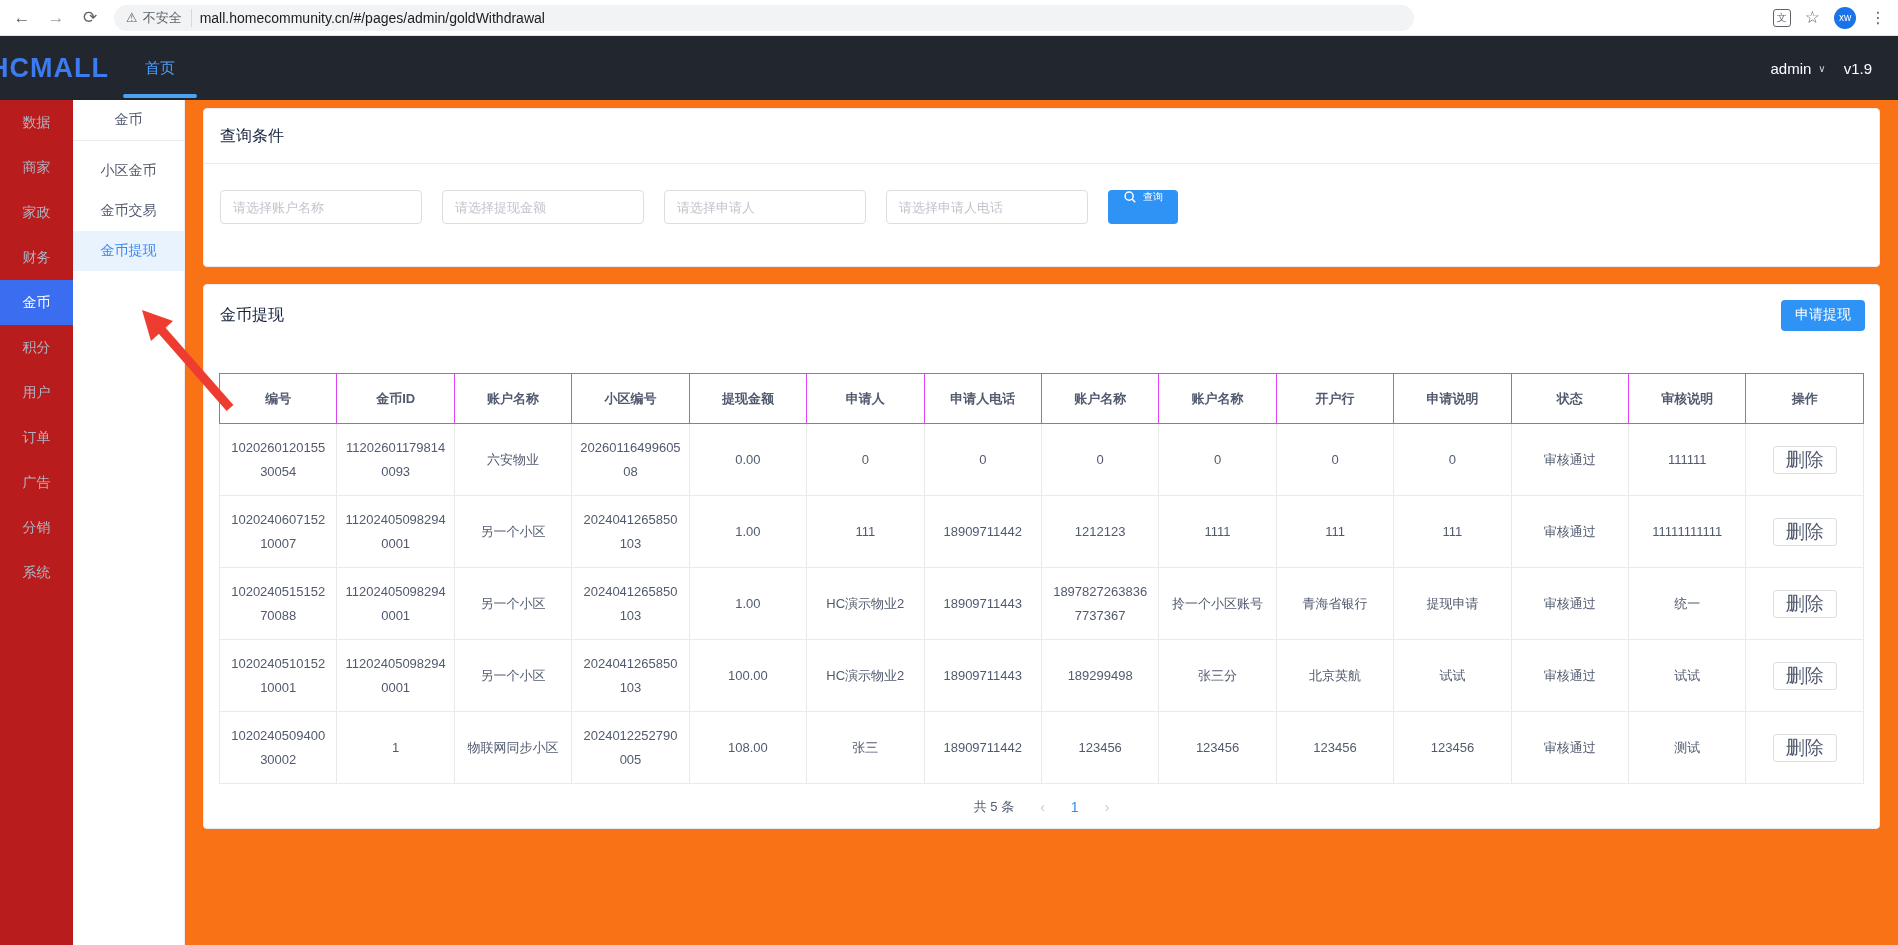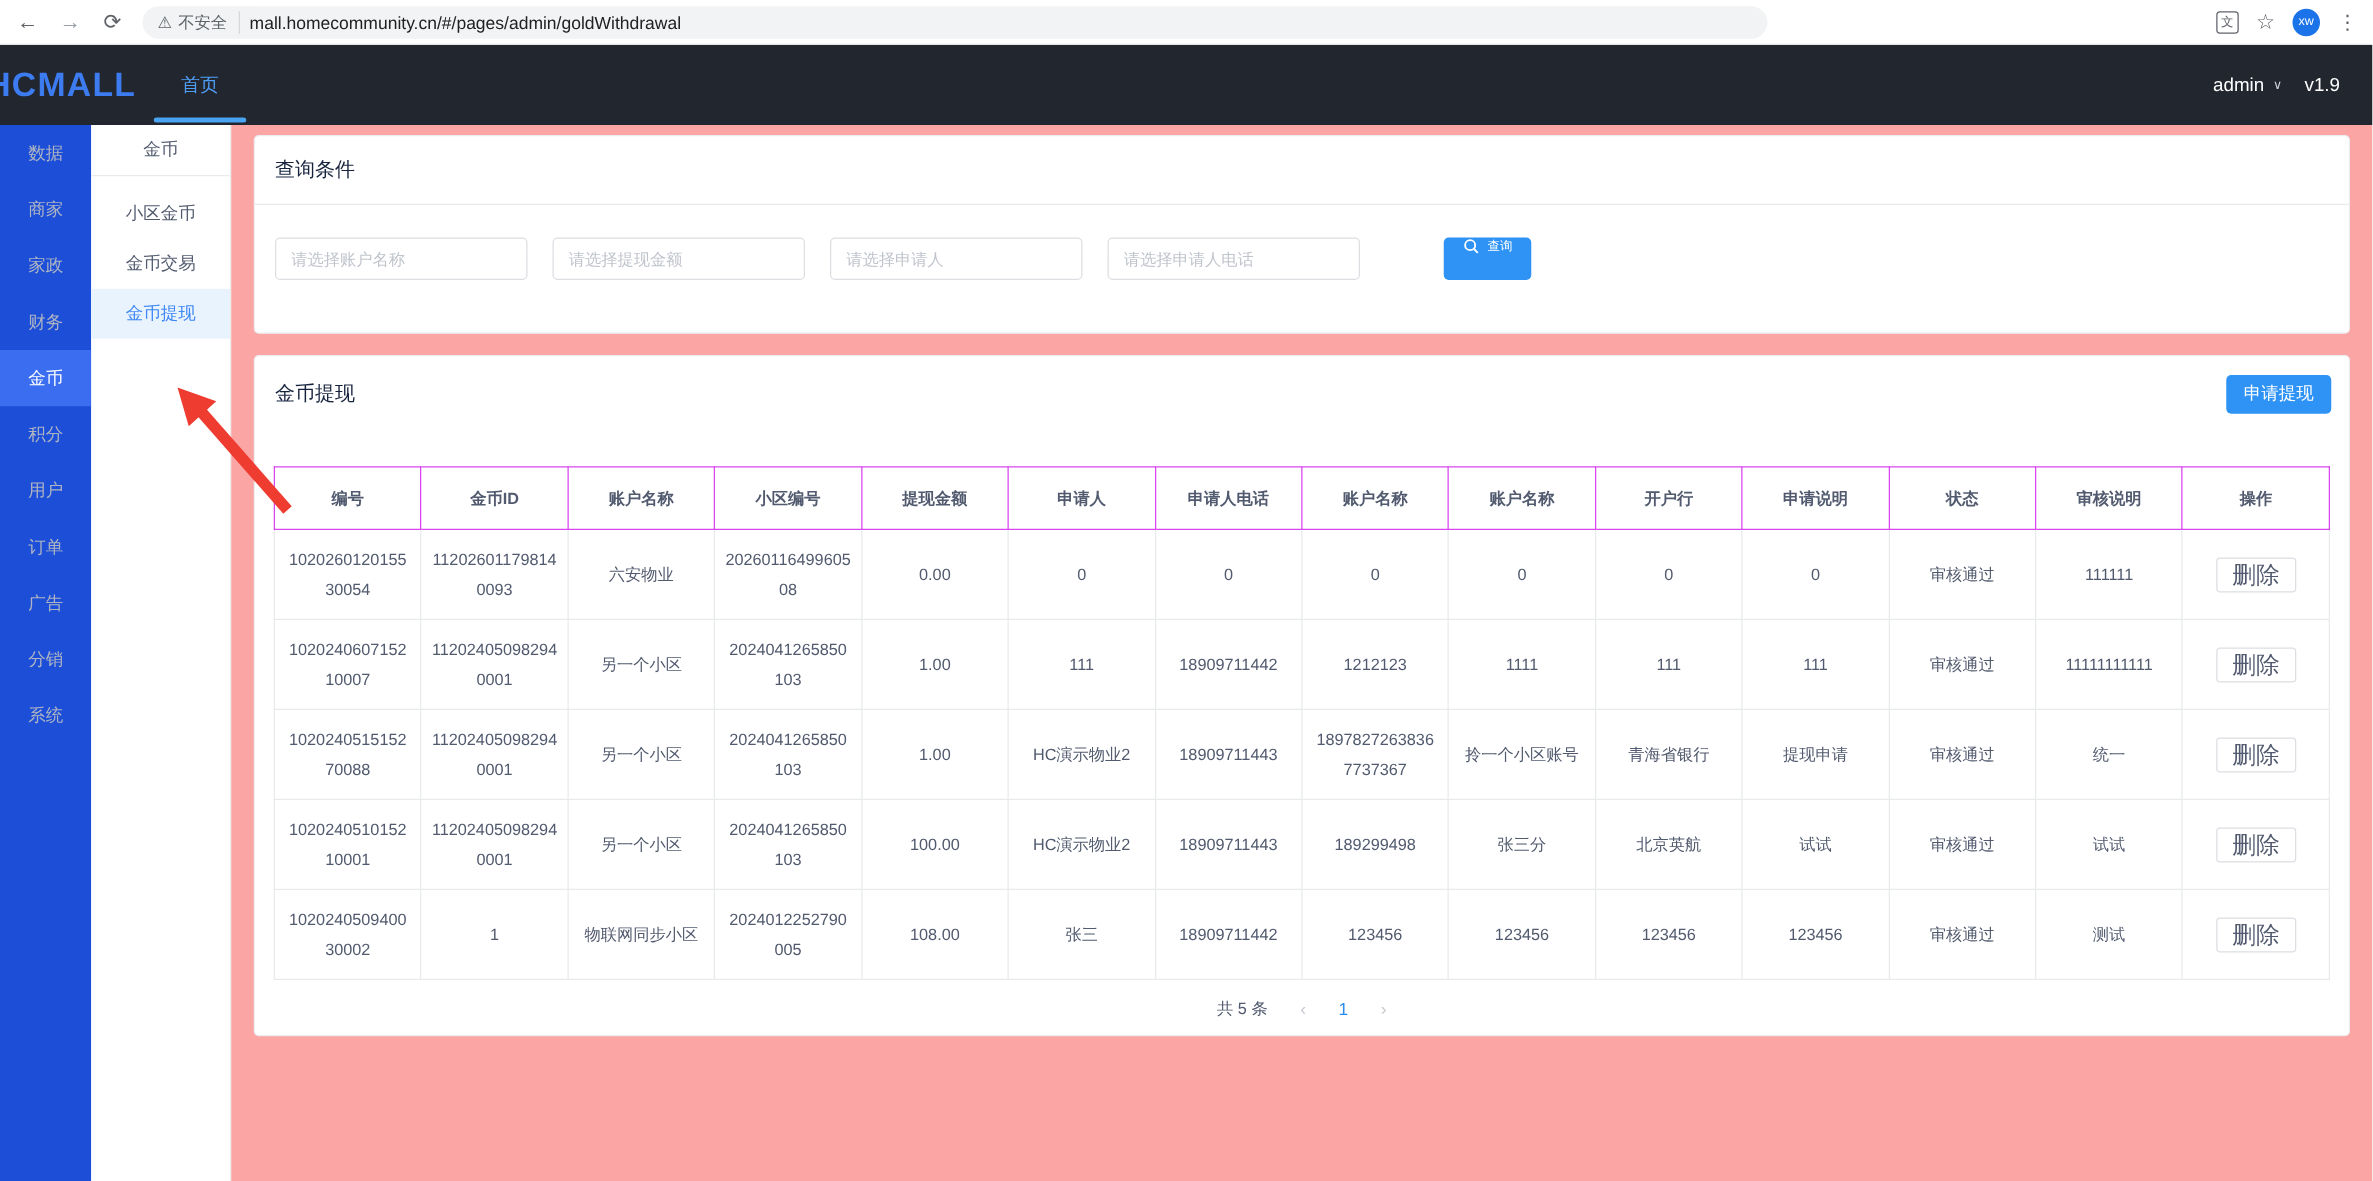--- a/index.html
+++ b/index.html
@@ -33,42 +33,42 @@
     color:#4f9ef8; font-size:15px; padding:0 10px; cursor:pointer; }
   .topnav-item.active::after { content:""; position:absolute; left:-12px; right:-12px;
     bottom:2px; height:4px; border-radius:2px; background:#4aa2f2; }
   .appbar-right { margin-left:auto; display:flex; align-items:center; gap:18px; color:#fff; }
   .admin { font-size:15px; display:flex; align-items:center; gap:7px; cursor:pointer; }
   .caret { font-size:10px; color:#cfd4dc; }
   .ver { font-size:15px; }
 
   
   .shell { display:flex; height:845px; }
-  .sidebar { width:73px; background:#1d4ed8; flex:0 0 auto; }
+  .sidebar { width:73px; background:#b91c1c; flex:0 0 auto; }
   .side-item { height:45px; display:flex; align-items:center; justify-content:center;
     color:#aeb4c2; font-size:14px; cursor:pointer; }
   .side-item.active { background:#3a6df0; color:#fff; }
   .submenu { width:112px; background:#fff; flex:0 0 auto; border-right:1px solid #ececec;
     box-shadow:1px 0 3px rgba(0,0,0,.04); }
   .submenu-title { height:40px; display:flex; align-items:center; justify-content:center;
     color:#515a6e; font-size:14px; }
   .submenu-div { height:1px; background:#e8eaec; }
   .submenu-items { padding-top:10px; }
   .sub-item { height:40px; display:flex; align-items:center; justify-content:center;
     color:#515a6e; font-size:14px; cursor:pointer; }
   .sub-item.active { background:#e9f3fe; color:#3d87f5; }
-  .content { flex:1; background:#fca5a5; padding:8px 18px 16px 18px; overflow:hidden; }
+  .content { flex:1; background:#f97316; padding:8px 18px 16px 18px; overflow:hidden; }
 
   .card { background:#fff; border-radius:4px; border:1px solid #ebedf0; }
   .card-head { padding:0 16px; height:54px; display:flex; align-items:center;
     font-size:16px; color:#17233d; }
   .card-div { height:1px; background:#e8eaec; }
 
   
-  .qform { padding:26px 16px 42px 16px; display:flex; align-items:center;gap:47px; }
+  .qform { padding:26px 16px 42px 16px; display:flex; align-items:center; }
   .q-input { width:202px; height:34px; border:1px solid #dcdee2; border-radius:4px;
     margin-right:20px; padding:0 12px; font-size:13px; color:#515a6e; outline:none;
     font-family:inherit; }
   .q-input::placeholder { color:#c0c4cc; }
   .btn-primary { height:34px; background:#2f93f6; color:#fff; border:none; border-radius:4px;
     font-size:10px; padding:0 15px; display:flex; align-items:flex-start; gap:6px; cursor:pointer;
     font-family:inherit; }
 
   
   .tcard { margin-top:17px; position:relative; padding-bottom:12px; }

